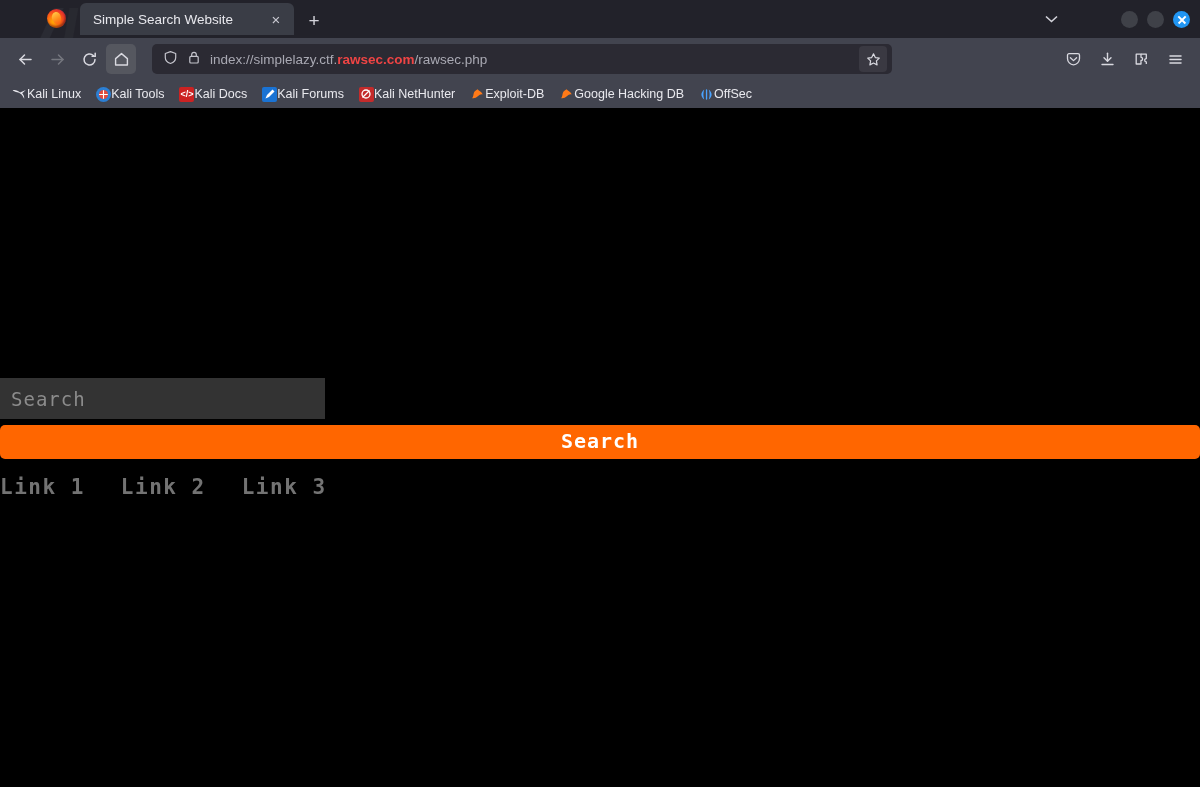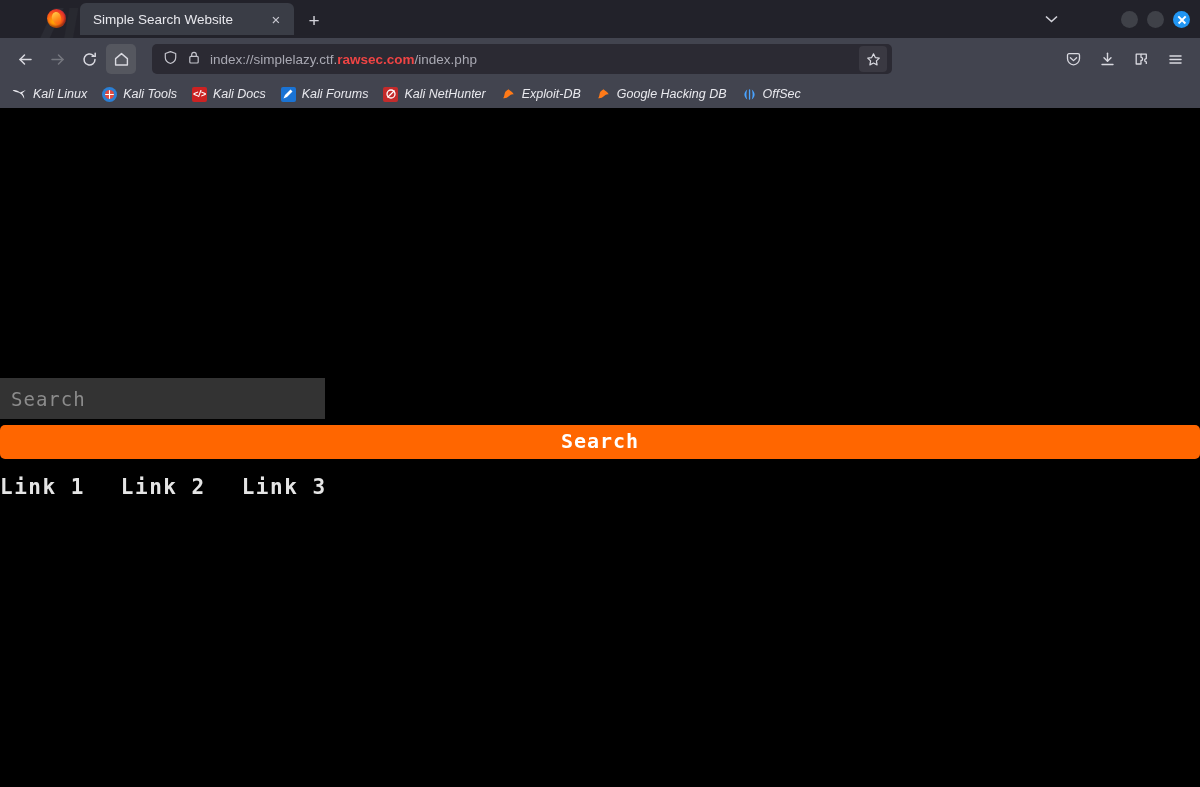--- a/index.html
+++ b/index.html
@@ -193,27 +193,25 @@
     flex: 0 0 28px;
     background: #42444f;
     display: flex;
     align-items: center;
     padding: 0 6px;
     gap: 3px;
     overflow: hidden;
   }
   .bm {
     display: flex;
-    gap: 6px;
     padding: 3px 6px;
     border-radius: 4px;
     color: #e9e9ee;
     font-size: 12.5px;
     white-space: nowrap;
-    font-style: italic;
   }
   .bm-ico {
     width: 15px; height: 15px;
     flex: 0 0 15px;
     display: flex; align-items: center; justify-content: center;
     font-size: 11px;
     line-height: 1;
     border-radius: 2px;
   }
 
@@ -259,21 +257,21 @@
     cursor: pointer;
     line-height: 1.1;
   }
 
   .links {
     margin-top: 16px;
     display: flex;
     gap: 36px;
   }
   .links a {
-    color: #e5e5e5;
+    color: #737373;
     text-decoration: none;
     font-family: "DejaVu Sans Mono", "Liberation Mono", monospace;
     font-size: 21px;
     font-weight: bold;
     letter-spacing: 1.5px;
   }
 </style>
 </head>
 <body>
 
@@ -333,21 +331,21 @@
             <path d="M7.5 1.6 L12.7 3.5 V7.4 c0 3.2-2.6 5.2-5.2 6.1 C4.9 12.6 2.3 10.6 2.3 7.4 V3.5 Z"></path>
           </svg>
         </span>
         <span>
           <svg width="14" height="15" viewBox="0 0 14 15" fill="none" stroke="currentColor" stroke-width="1.2" stroke-linejoin="round">
             <rect x="2.8" y="6.4" width="8.4" height="6.6" rx="1"></rect>
             <path d="M4.7 6.4 V4.6 a2.3 2.3 0 0 1 4.6 0 V6.4"></path>
           </svg>
         </span>
       </span>
-      <span class="url-text"><span>index://simplelazy.ctf.</span><b>rawsec.com</b><span>/index.php</span></span>
+      <span class="url-text"><span>index://simplelazy.ctf.</span><b>rawsec.com</b><span>/rawsec.php</span></span>
       <span class="star-btn">
         <svg width="15" height="15" viewBox="0 0 15 15" fill="none" stroke="currentColor" stroke-width="1.2" stroke-linejoin="round">
           <path d="M7.5 1.8 L9.3 5.6 L13.3 6.1 L10.4 8.9 L11.1 12.9 L7.5 11 L3.9 12.9 L4.6 8.9 L1.7 6.1 L5.7 5.6 Z"></path>
         </svg>
       </span>
     </div>
 
     <div class="nav-right">
       <div class="navbtn">
         <svg width="17" height="17" viewBox="0 0 17 17" fill="none" stroke="currentColor" stroke-width="1.3" stroke-linejoin="round" stroke-linecap="round">

